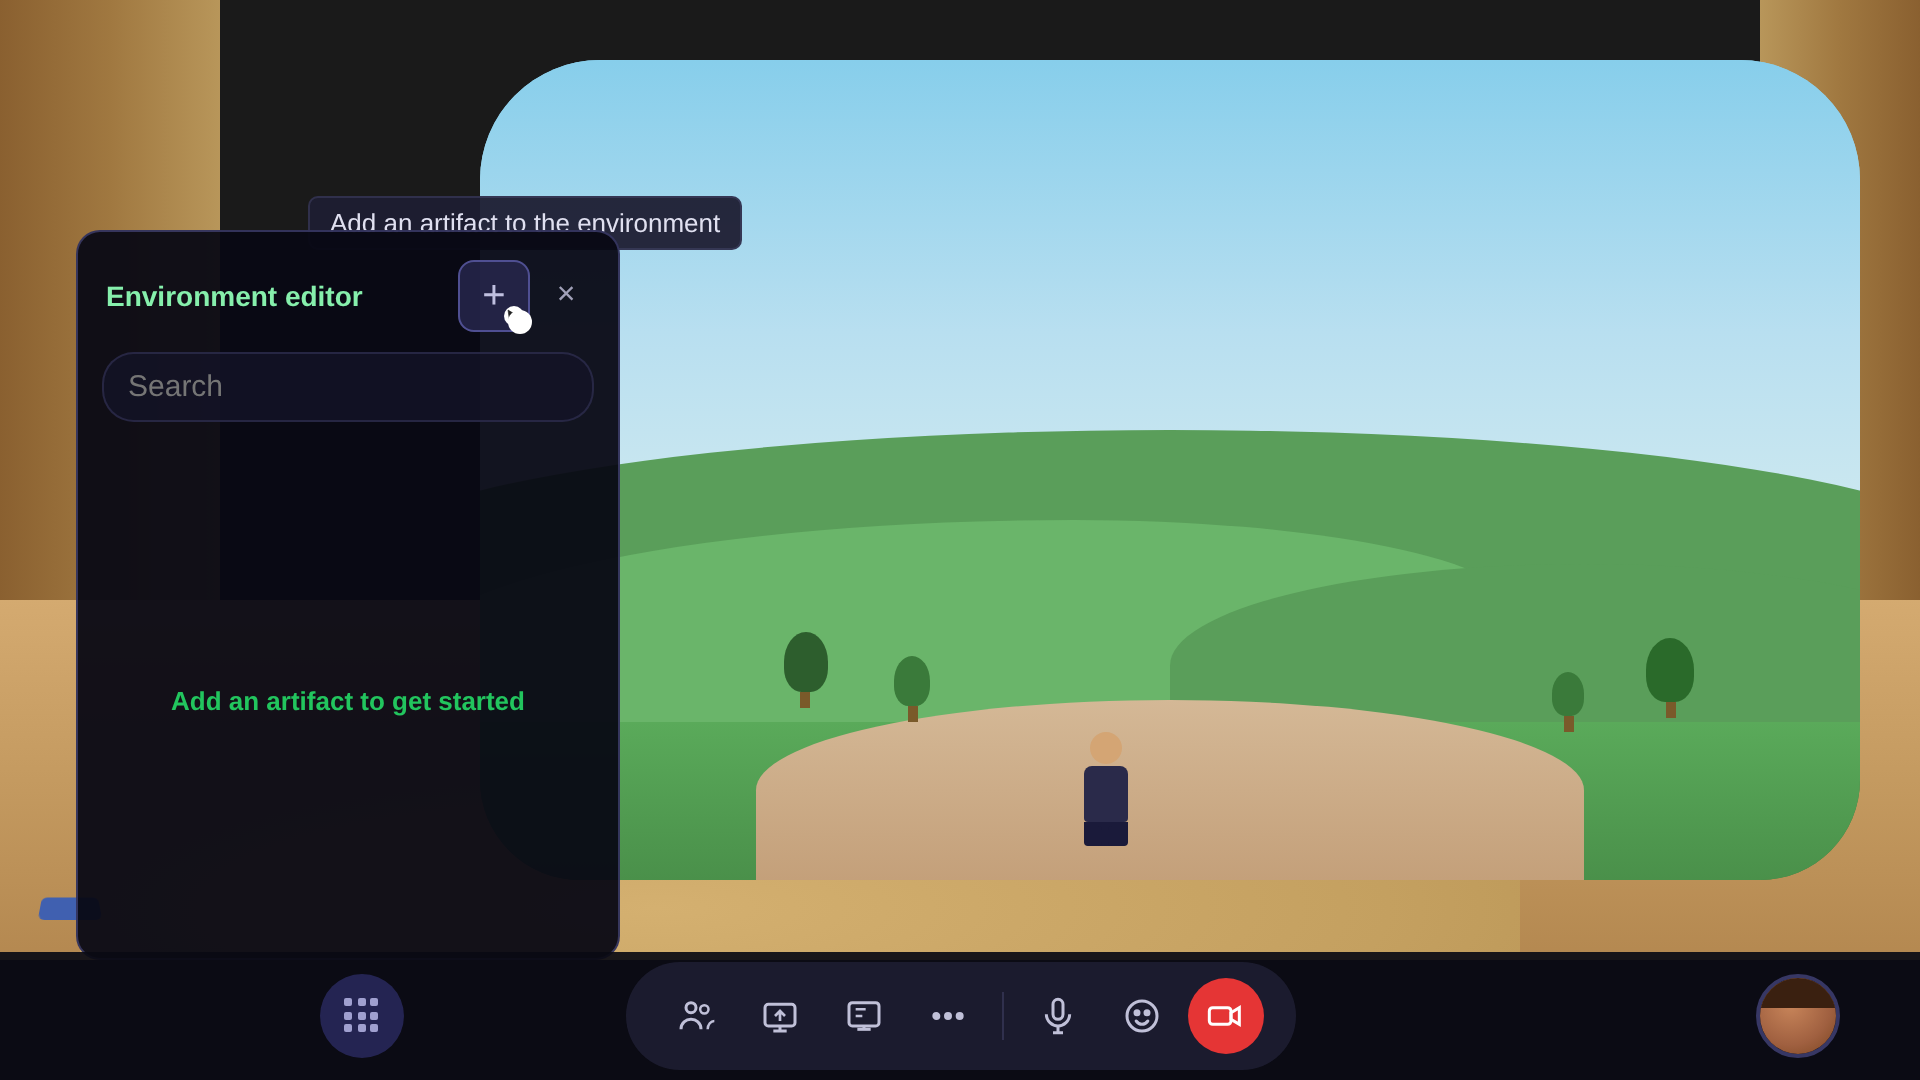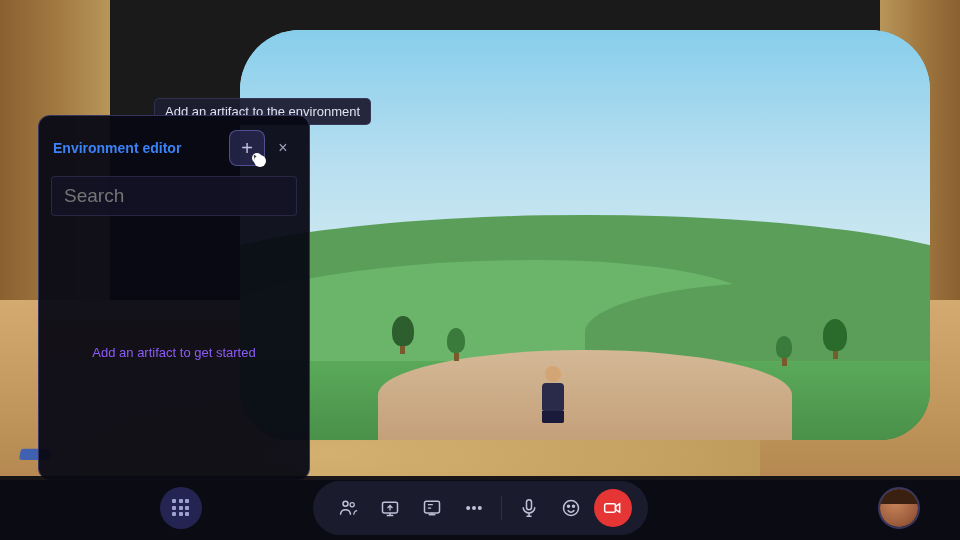--- a/index.html
+++ b/index.html
@@ -188,21 +188,21 @@
 
     .panel-header {
       display: flex;
       align-items: center;
       justify-content: space-between;
       padding: 14px 14px 10px 14px;
       flex-shrink: 0;
     }
 
     .panel-title {
-      color: #3b82f6;
+      color: #86efac;
       font-size: 14px;
       font-weight: 600;
     }
 
     .panel-header-actions {
       display: flex;
       align-items: center;
       gap: 6px;
     }
 
@@ -250,38 +250,39 @@
 
     .panel-search {
       padding: 0 12px 10px 12px;
       flex-shrink: 0;
     }
 
     .search-input {
       width: 100%;
       background: rgba(20, 20, 40, 0.8);
       border: 1px solid rgba(60, 60, 100, 0.5);
-      border-radius: 4px;
+      border-radius: 16px;
       padding: 8px 12px;
       color: #888899;
-      font-size: 19px;
+      font-size: 15px;
       outline: none;
     }
 
     .panel-content {
       flex: 1;
       display: flex;
       align-items: center;
       justify-content: center;
     }
 
     .empty-state-text {
-      color: #8b5cf6;
+      color: #22c55e;
       font-size: 13px;
       text-align: center;
+      font-weight: bold;
     }
 
     
     .tooltip {
       position: absolute;
       top: 98px;
       left: 154px;
       background: rgba(30, 30, 50, 0.95);
       color: #e0e0f0;
       font-size: 13px;

